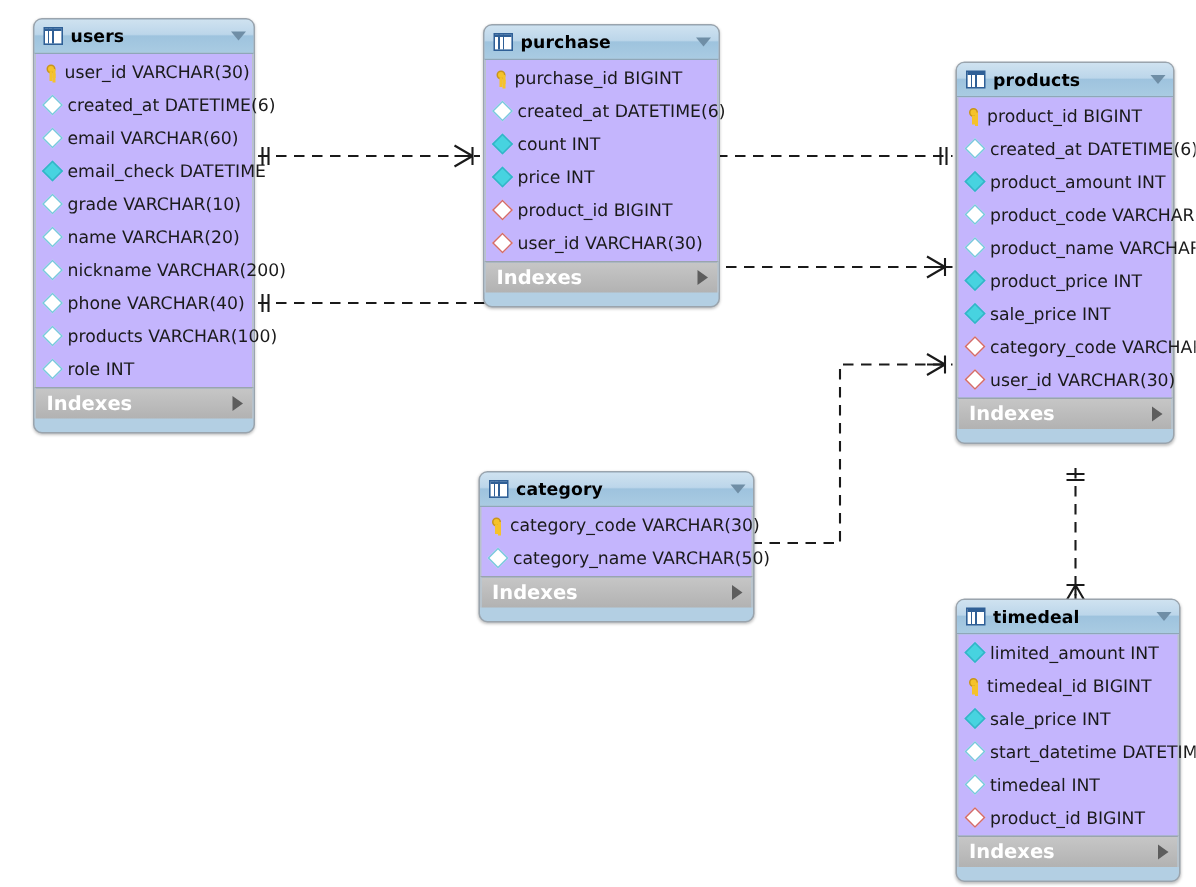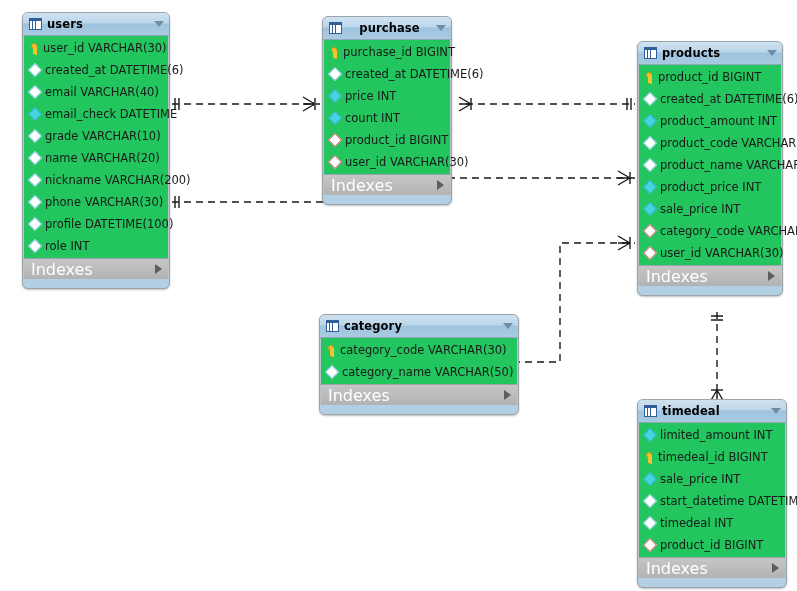--- a/index.html
+++ b/index.html
@@ -45,21 +45,21 @@
     letter-spacing:.1px;white-space:nowrap;
     flex:1 1 auto;
   }
   .tbl-caret{
     width:0;height:0;flex:0 0 auto;
     border-left:5px solid transparent;border-right:5px solid transparent;
     border-top:6px solid #6f8ea6;
     margin-left:4px;
   }
   .tbl-body{
-    background:#22c55e;
+    background:#c4b5fd;
     border-left:1px solid #b9c3cb;border-right:1px solid #b9c3cb;
     padding:1px 0 1px 0;
   }
   .col{
     height:22px;display:flex;align-items:center;
     padding:0 4px 0 5px;white-space:nowrap;
   }
   .dia{width:10px;height:10px;flex:0 0 auto;margin-right:4px;}
   
   .key{
@@ -89,21 +89,21 @@
     transform:rotate(45deg);width:8px;height:8px;margin:0 5px 0 1px;
   }
   .col-txt{font-size:11.5px;color:#1a1a1a;line-height:12px;}
   .idx{
     height:20px;display:flex;align-items:center;justify-content:space-between;
     padding:0 6px 0 7px;
     background:linear-gradient(to bottom,#c6c6c6 0%,#bcbcbc 50%,#b2b2b2 100%);
     border-top:1px solid #9aa4ad;
     border-left:1px solid #b9c3cb;border-right:1px solid #b9c3cb;
   }
-  .idx-txt{font-size:16px;font-weight:normal;color:#ffffff;}
+  .idx-txt{font-size:13px;font-weight:bold;color:#ffffff;}
   .idx-ar{
     width:0;height:0;border-top:5px solid transparent;border-bottom:5px solid transparent;
     border-left:7px solid #5d5d5d;
   }
 </style>
 </head>
 <body>
 
 <div id="canvas">
 
@@ -158,80 +158,80 @@
         <div class="col">
           <span class="key"></span>
           <span class="col-txt">user_id VARCHAR(30)</span>
         </div>
         <div class="col">
           <span class="dia d-null"></span>
           <span class="col-txt">created_at DATETIME(6)</span>
         </div>
         <div class="col">
           <span class="dia d-null"></span>
-          <span class="col-txt">email VARCHAR(40)</span>
+          <span class="col-txt">email VARCHAR(60)</span>
         </div>
         <div class="col">
           <span class="dia d-nn"></span>
           <span class="col-txt">email_check DATETIME</span>
         </div>
         <div class="col">
           <span class="dia d-null"></span>
           <span class="col-txt">grade VARCHAR(10)</span>
         </div>
         <div class="col">
           <span class="dia d-null"></span>
           <span class="col-txt">name VARCHAR(20)</span>
         </div>
         <div class="col">
           <span class="dia d-null"></span>
           <span class="col-txt">nickname VARCHAR(200)</span>
         </div>
         <div class="col">
           <span class="dia d-null"></span>
-          <span class="col-txt">phone VARCHAR(30)</span>
-        </div>
-        <div class="col">
-          <span class="dia d-null"></span>
-          <span class="col-txt">profile DATETIME(100)</span>
+          <span class="col-txt">phone VARCHAR(40)</span>
+        </div>
+        <div class="col">
+          <span class="dia d-null"></span>
+          <span class="col-txt">products VARCHAR(100)</span>
         </div>
         <div class="col">
           <span class="dia d-null"></span>
           <span class="col-txt">role INT</span>
         </div>
       </div>
       <div class="idx">
         <span class="idx-txt">Indexes</span>
         <span class="idx-ar"></span>
       </div>
     </div>
-    <div class="tbl" style="left: 310px; top: 16px; width: 130px; text-align: center;">
+    <div class="tbl" style="left: 310px; top: 16px; width: 158px;">
       <div class="tbl-hd">
         <span class="tbl-icon"></span>
         <span class="tbl-name">purchase</span>
         <span class="tbl-caret"></span>
       </div>
       <div class="tbl-body">
         <div class="col">
           <span class="key"></span>
           <span class="col-txt">purchase_id BIGINT</span>
         </div>
         <div class="col">
           <span class="dia d-null"></span>
           <span class="col-txt">created_at DATETIME(6)</span>
         </div>
         <div class="col">
           <span class="dia d-nn"></span>
+          <span class="col-txt">count INT</span>
+        </div>
+        <div class="col">
+          <span class="dia d-nn"></span>
           <span class="col-txt">price INT</span>
         </div>
         <div class="col">
-          <span class="dia d-nn"></span>
-          <span class="col-txt">count INT</span>
-        </div>
-        <div class="col">
           <span class="dia d-fk"></span>
           <span class="col-txt">product_id BIGINT</span>
         </div>
         <div class="col">
           <span class="dia d-fk"></span>
           <span class="col-txt">user_id VARCHAR(30)</span>
         </div>
       </div>
       <div class="idx">
         <span class="idx-txt">Indexes</span>
@@ -280,21 +280,21 @@
         <div class="col">
           <span class="dia d-fk"></span>
           <span class="col-txt">user_id VARCHAR(30)</span>
         </div>
       </div>
       <div class="idx">
         <span class="idx-txt">Indexes</span>
         <span class="idx-ar"></span>
       </div>
     </div>
-    <div class="tbl" style="left: 307px; top: 314px; width: 200px;">
+    <div class="tbl" style="left: 307px; top: 314px; width: 184px;">
       <div class="tbl-hd">
         <span class="tbl-icon"></span>
         <span class="tbl-name">category</span>
         <span class="tbl-caret"></span>
       </div>
       <div class="tbl-body">
         <div class="col">
           <span class="key"></span>
           <span class="col-txt">category_code VARCHAR(30)</span>
         </div>

